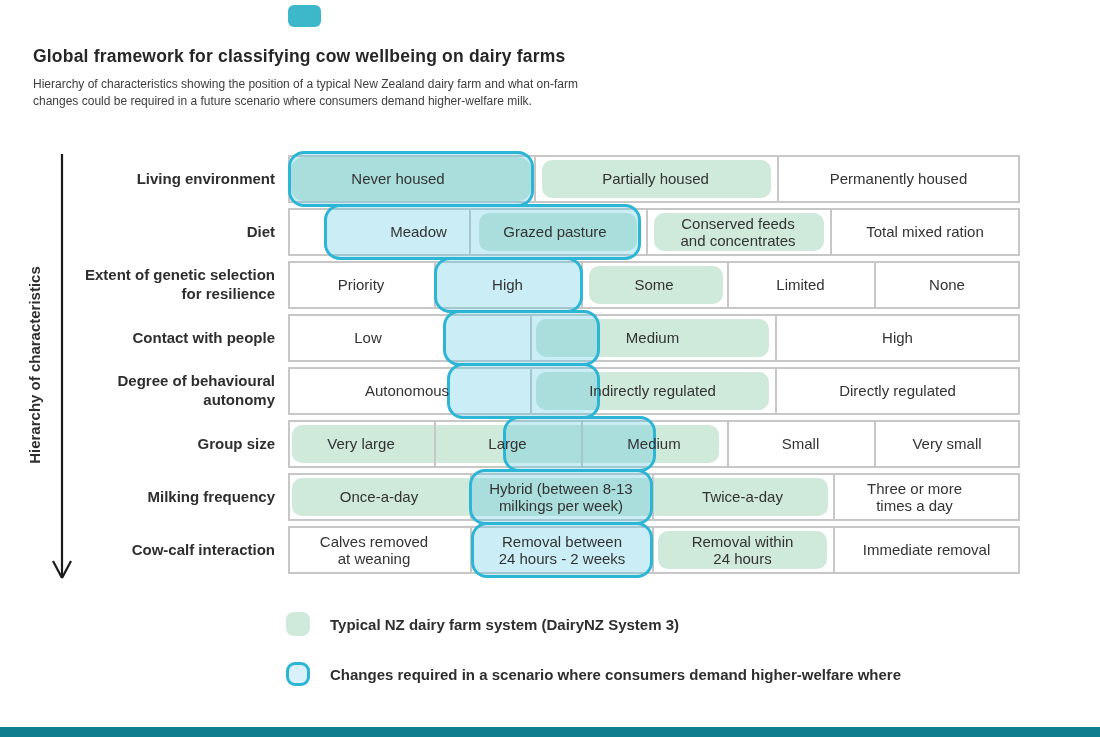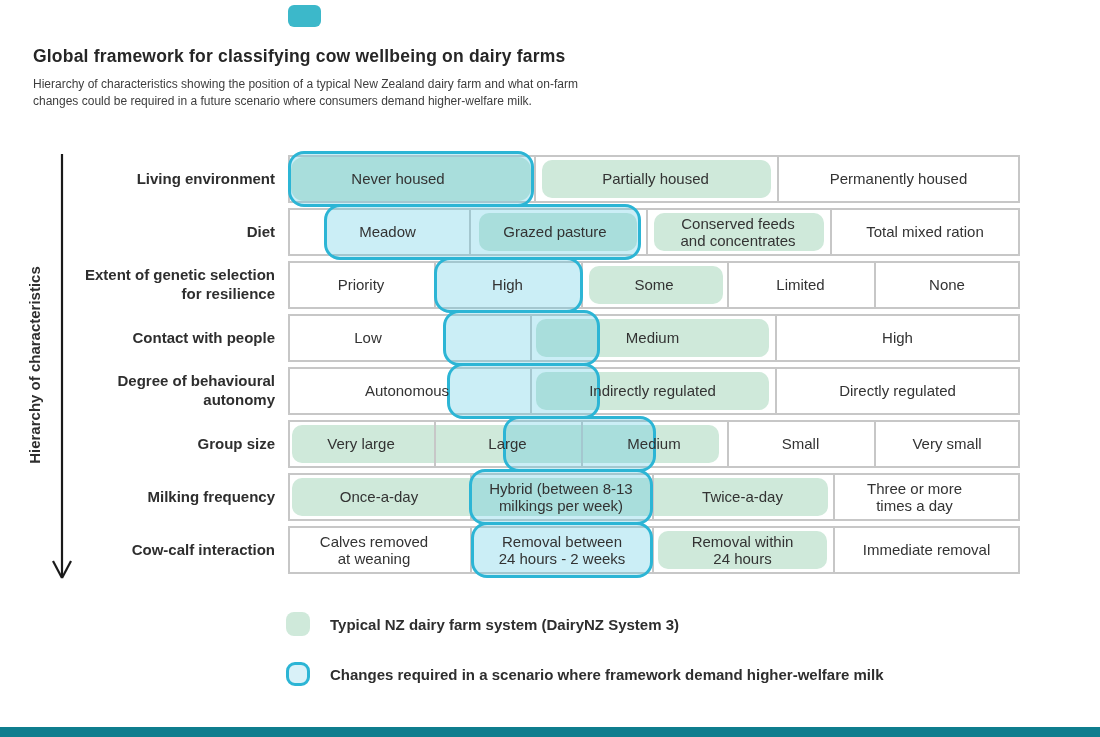--- a/index.html
+++ b/index.html
@@ -66,21 +66,21 @@
 
 <div class="row" style="top:208px">
   <div class="rlabel">Diet</div>
   <div class="band"></div>
   <div class="sep" style="left:181px"></div>
   <div class="sep" style="left:358px"></div>
   <div class="sep" style="left:542px"></div>
   <div class="green" style="left:191px;width:158px"></div>
   <div class="green" style="left:366px;width:170px"></div>
   <div class="capsule" style="left:36px;width:317px"></div>
-  <div class="ct" style="left:20px;width:159px">Meadow</div>
+  <div class="ct" style="left:51px;width:159px">Meadow</div>
   <div class="ct" style="left:181px;width:172px">Grazed pasture</div>
   <div class="ct" style="left:358px;width:184px">Conserved feeds
 and concentrates</div>
   <div class="ct" style="left:542px;width:190px">Total mixed ration</div>
 </div>
 
 <div class="row" style="top:261px">
   <div class="rlabel">Extent of genetic selection for resilience</div>
   <div class="band"></div>
   <div class="sep" style="left:146px"></div>
@@ -165,15 +165,15 @@
   <div class="ct" style="left:183px;width:182px">Removal between
 24 hours - 2 weeks</div>
   <div class="ct" style="left:364px;width:181px">Removal within
 24 hours</div>
   <div class="ct" style="left:545px;width:187px">Immediate removal</div>
 </div>
 
 <div class="abs lg-swatch" id="lg1-swatch"></div>
 <div class="abs lg-text" id="lg1-text">Typical NZ dairy farm system (DairyNZ System 3)</div>
 <div class="abs lg-swatch" id="lg2-swatch"></div>
-<div class="abs lg-text" id="lg2-text">Changes required in a scenario where framework demand higher-welfare milk</div>
+<div class="abs lg-text" id="lg2-text">Changes required in a scenario where consumers demand higher-welfare where</div>
 
 <div class="abs" id="footer-bar"></div>
 
 </body></html>

